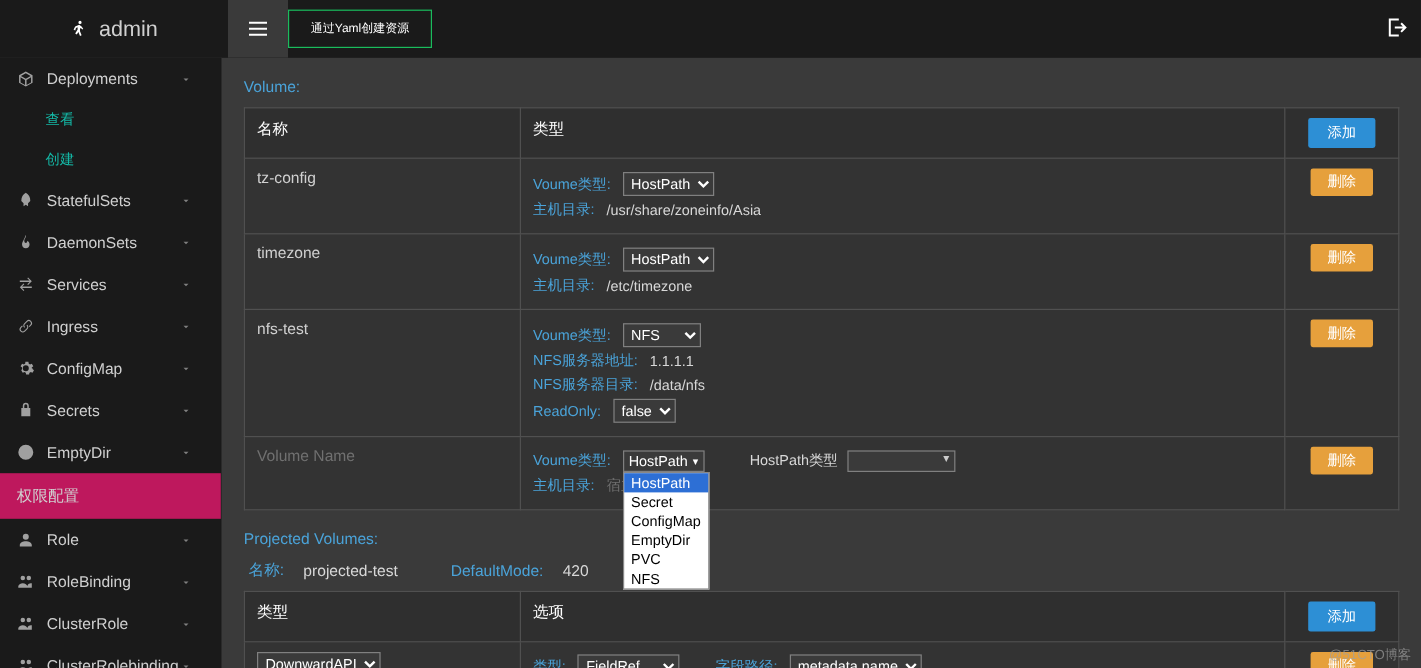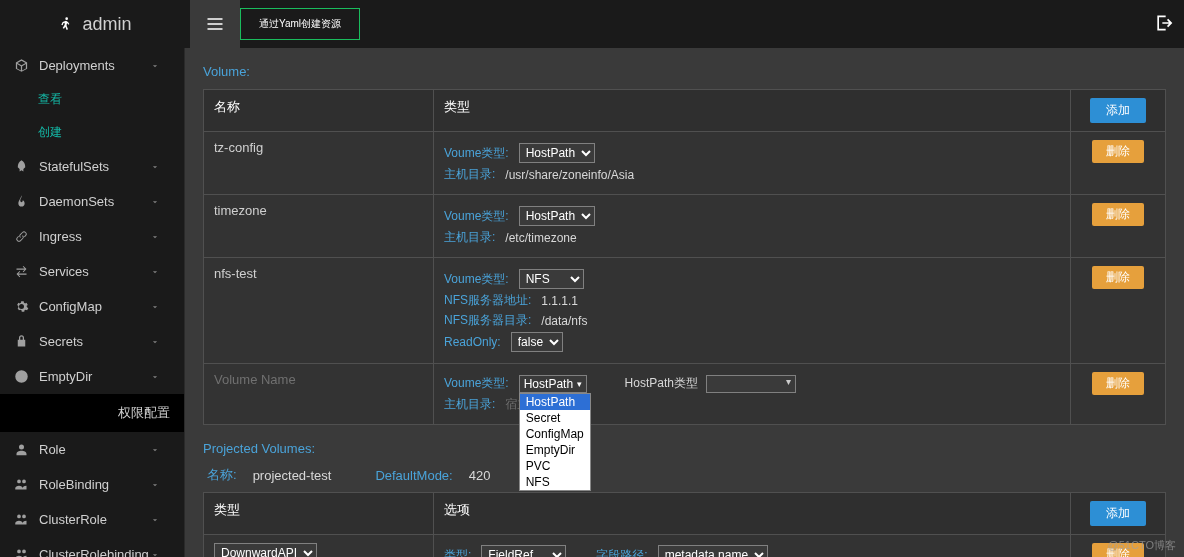--- a/index.html
+++ b/index.html
@@ -243,38 +243,38 @@
       <svg viewBox="0 0 24 24">
           <path d="M12 2c1 4-2 5-2 8 0 2 1 3 2 3s2-1 2-3c2 1 3 3 3 5 0 3-2 5-5 5s-5-2-5-5c0-4 3-6 5-13z"></path>
         </svg>
       <span class="lbl">DaemonSets</span>
       <svg class="chev" viewBox="0 0 24 24">
           <path d="M7 10l5 5 5-5z"></path>
         </svg>
     </div>
     <div class="sb-item">
       <svg viewBox="0 0 24 24">
+          <path d="M4 7h13l-3-3 1-1 5 5-5 5-1-1 3-3H4V7zm16 10H7l3 3-1 1-5-5 5-5 1 1-3 3h13v2z"></path>
+        </svg>
+      <span class="lbl">Services</span>
+      <svg class="chev" viewBox="0 0 24 24">
+          <path d="M7 10l5 5 5-5z"></path>
+        </svg>
+    </div>
+    <div class="sb-item">
+      <svg viewBox="0 0 24 24">
           <path d="M10 14a4 4 0 0 1 0-6l3-3a4 4 0 0 1 6 6l-2 2-1-1 2-2a2.5 2.5 0 0 0-4-4l-3 3a2.5 2.5 0 0 0 0 4l-1 1zm4-4a4 4 0 0 1 0 6l-3 3a4 4 0 0 1-6-6l2-2 1 1-2 2a2.5 2.5 0 0 0 4 4l3-3a2.5 2.5 0 0 0 0-4l1-1z"></path>
         </svg>
       <span class="lbl">Ingress</span>
       <svg class="chev" viewBox="0 0 24 24">
           <path d="M7 10l5 5 5-5z"></path>
         </svg>
     </div>
     <div class="sb-item">
       <svg viewBox="0 0 24 24">
-          <path d="M4 7h13l-3-3 1-1 5 5-5 5-1-1 3-3H4V7zm16 10H7l3 3-1 1-5-5 5-5 1 1-3 3h13v2z"></path>
-        </svg>
-      <span class="lbl">Services</span>
-      <svg class="chev" viewBox="0 0 24 24">
-          <path d="M7 10l5 5 5-5z"></path>
-        </svg>
-    </div>
-    <div class="sb-item">
-      <svg viewBox="0 0 24 24">
           <path d="M12 8a4 4 0 1 0 4 4 4 4 0 0 0-4-4zm9 4a7 7 0 0 1-.1 1l2 1.6-2 3.4-2.4-1a7 7 0 0 1-1.7 1l-.4 2.5h-4l-.4-2.5a7 7 0 0 1-1.7-1l-2.4 1-2-3.4L7.1 13A7 7 0 0 1 7 12a7 7 0 0 1 .1-1L5 9.4l2-3.4 2.4 1a7 7 0 0 1 1.7-1L11.5 3.5h4l.4 2.5a7 7 0 0 1 1.7 1l2.4-1 2 3.4L19.9 11a7 7 0 0 1 .1 1z"></path>
         </svg>
       <span class="lbl">ConfigMap</span>
       <svg class="chev" viewBox="0 0 24 24">
           <path d="M7 10l5 5 5-5z"></path>
         </svg>
     </div>
     <div class="sb-item">
       <svg viewBox="0 0 24 24">
           <path d="M12 2a4 4 0 0 0-4 4v3H6v11h12V9h-2V6a4 4 0 0 0-4-4zm0 2a2 2 0 0 1 2 2v3h-4V6a2 2 0 0 1 2-2z"></path>
@@ -287,21 +287,21 @@
     <div class="sb-item">
       <svg viewBox="0 0 24 24">
           <path d="M12 2a10 10 0 1 0 10 10A10 10 0 0 0 12 2zm1 10V6h-2v7h6v-2h-4z"></path>
         </svg>
       <span class="lbl">EmptyDir</span>
       <svg class="chev" viewBox="0 0 24 24">
           <path d="M7 10l5 5 5-5z"></path>
         </svg>
     </div>
 
-    <div class="sb-item sb-group active" style="background:#000000;text-align:right;">
+    <div class="sb-item sb-group active" style="background:#be185d;">
       <span class="lbl">权限配置</span>
     </div>
 
     <div class="sb-item">
       <svg viewBox="0 0 24 24">
           <path d="M12 4a4 4 0 1 1-4 4 4 4 0 0 1 4-4zm0 10c4 0 8 2 8 5v2H4v-2c0-3 4-5 8-5z"></path>
         </svg>
       <span class="lbl">Role</span>
       <svg class="chev" viewBox="0 0 24 24">
           <path d="M7 10l5 5 5-5z"></path>

